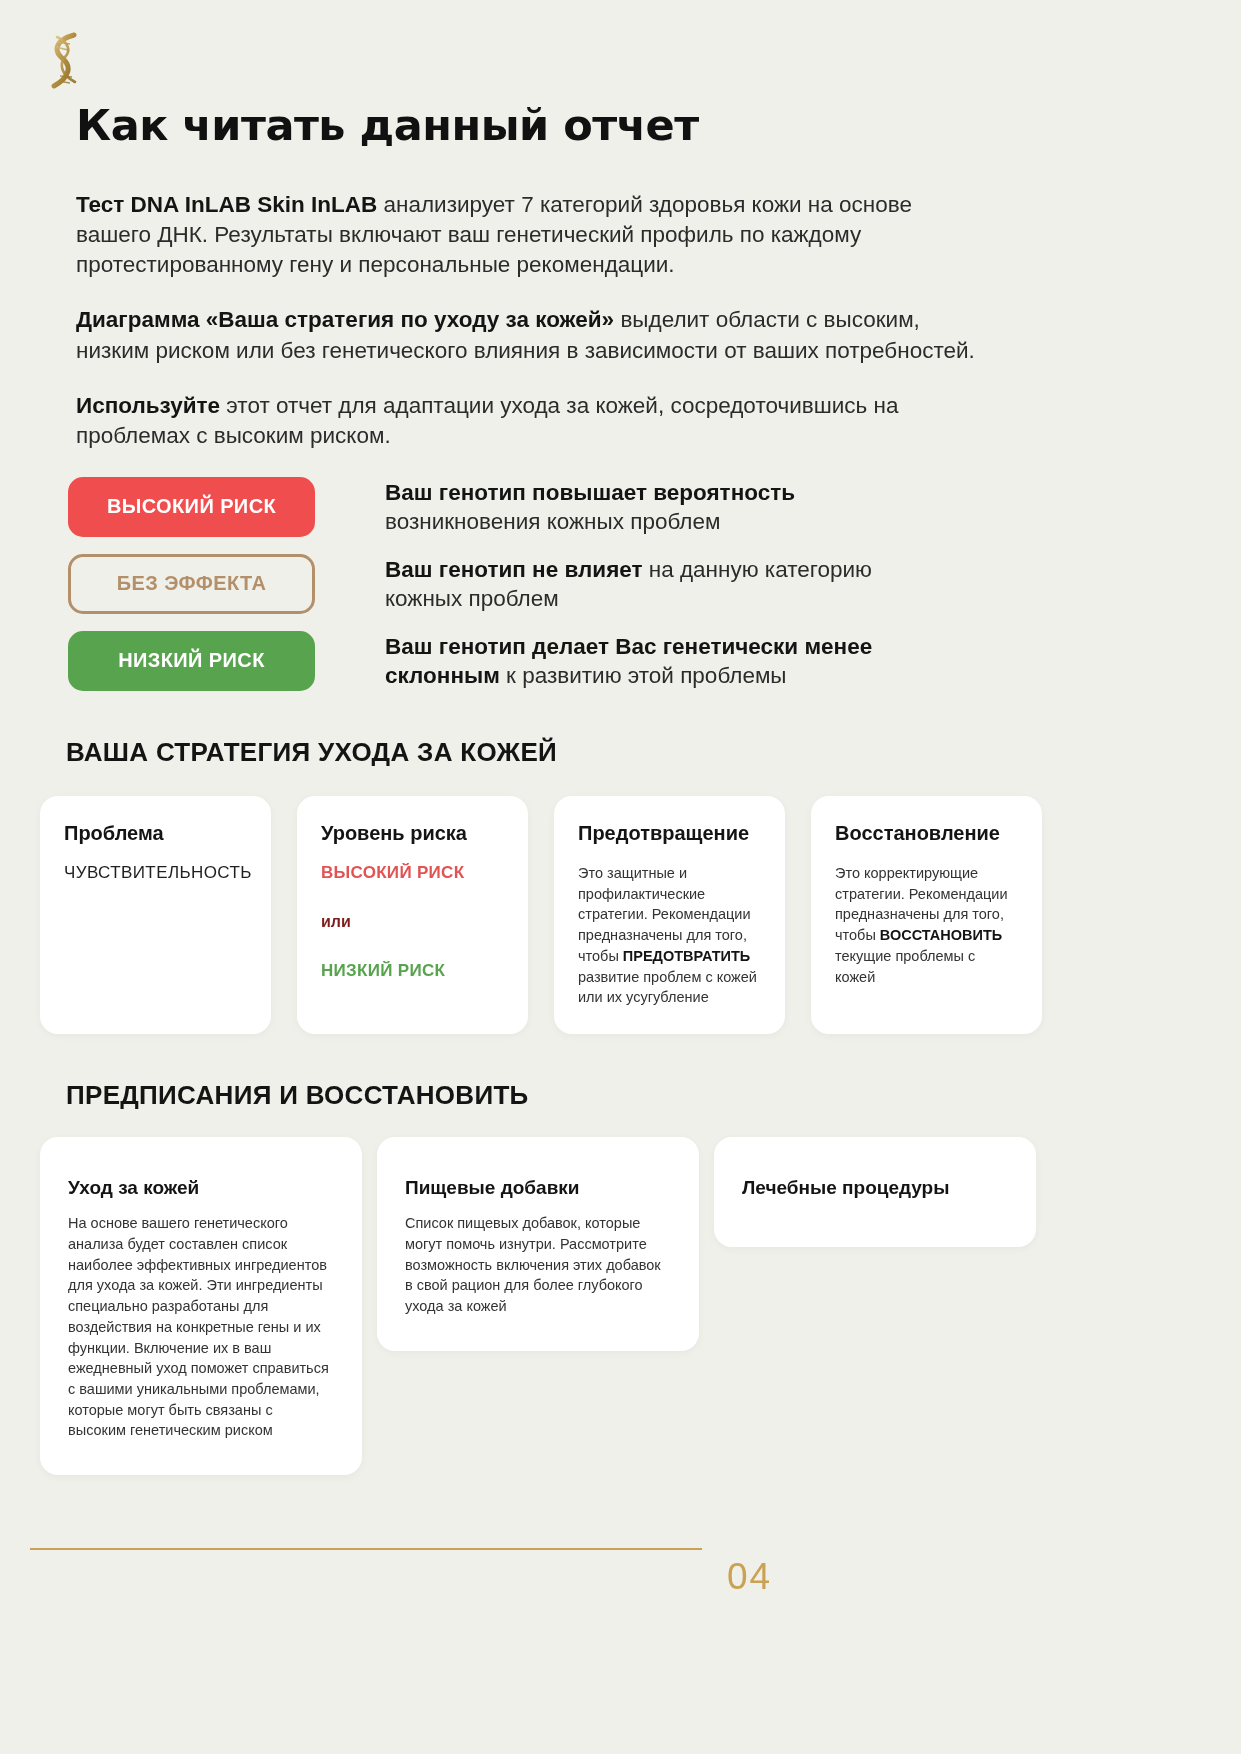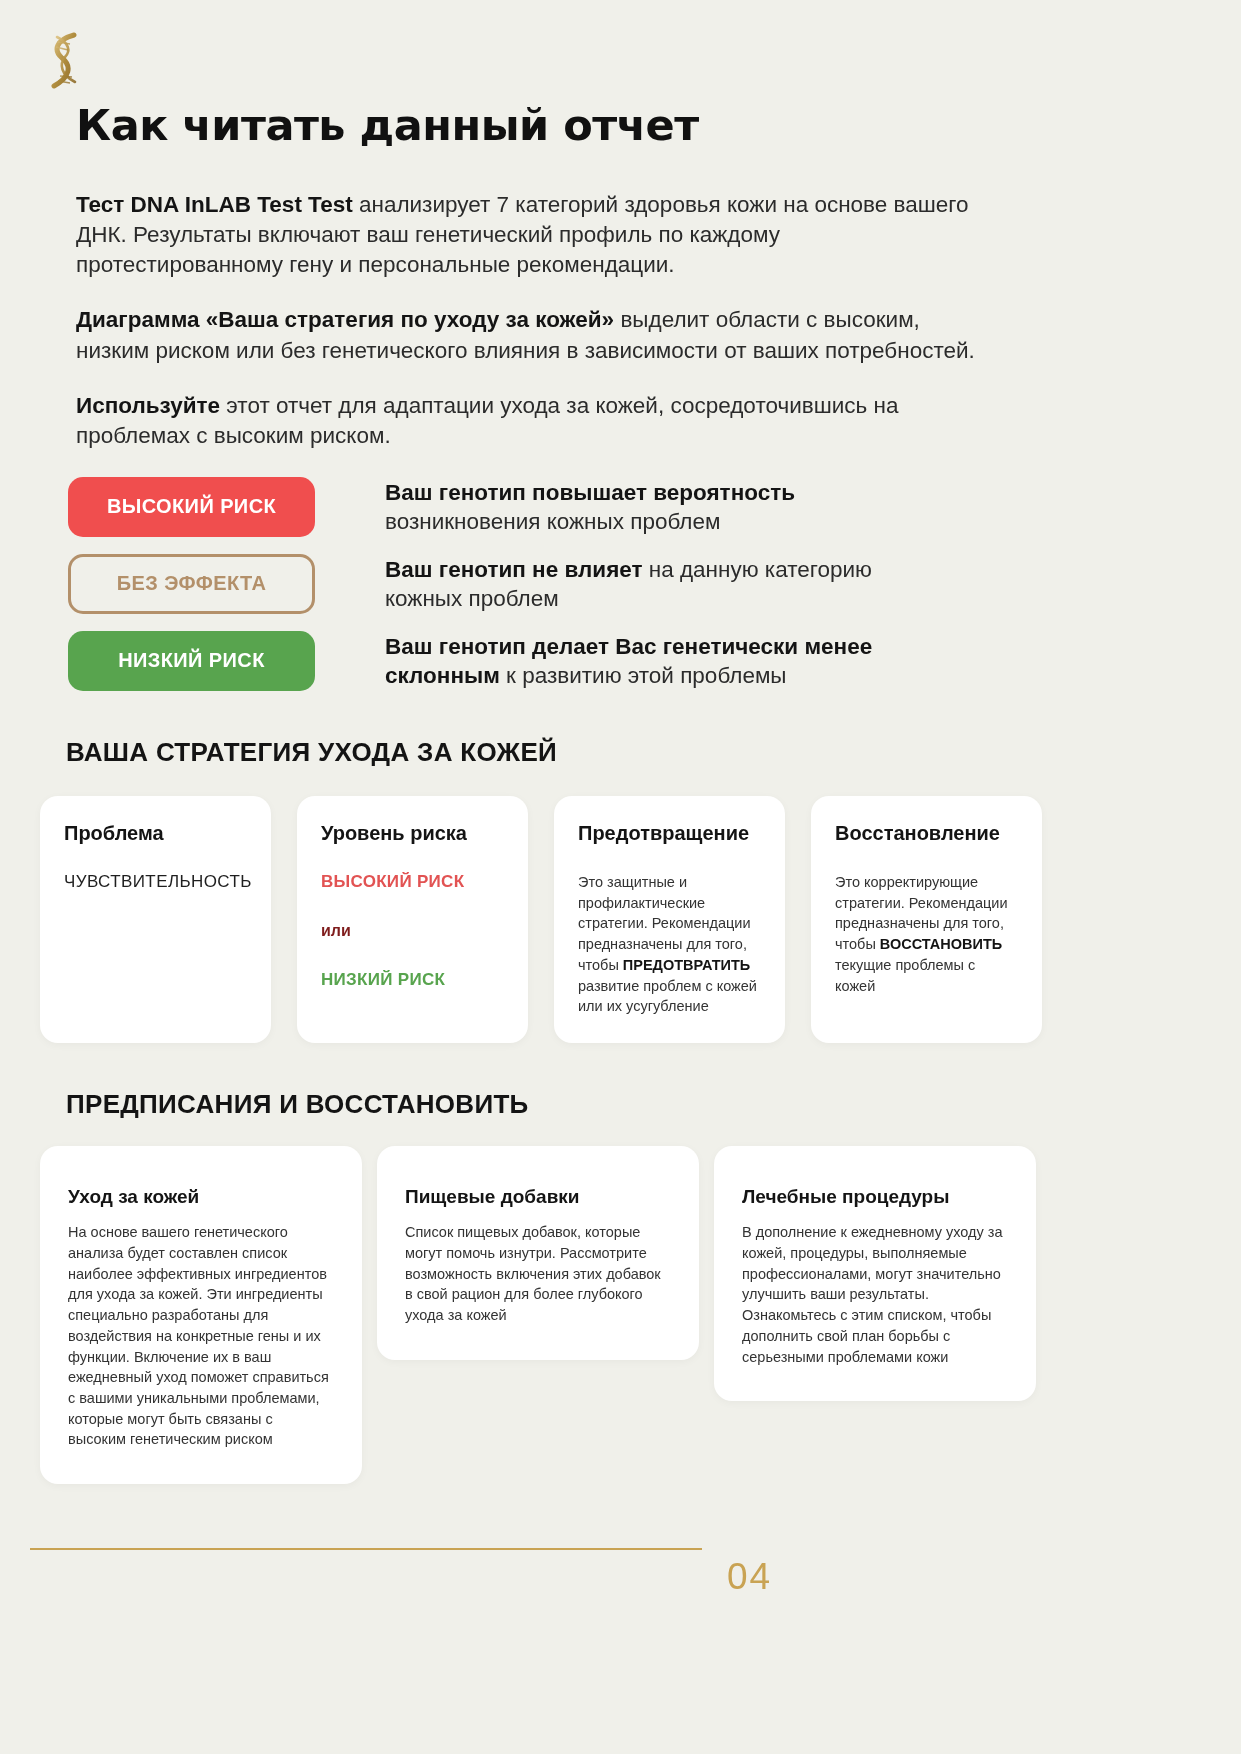--- a/index.html
+++ b/index.html
@@ -46,21 +46,21 @@
     margin:46px 0 0 66px;
     font-size:26px; font-weight:700; letter-spacing:0.3px; color:#141414;
   }
 
   .strategy-row { margin:28px 0 0 40px; display:flex; gap:26px; }
   .card {
     background:#ffffff; border-radius:18px;
     box-shadow:0 2px 8px rgba(0,0,0,0.04);
   }
   .s-card { width:231px; padding:26px 24px; }
-  .s-card .card-title { font-size:20px; font-weight:700; margin-bottom:27px; color:#141414; }
+  .s-card .card-title { font-size:20px; font-weight:700; margin-bottom:18px; color:#141414; }
   .s-card .plain-body { font-size:17px; letter-spacing:0.4px; color:#1f1f1f; }
   .risk-high-text { font-size:17px; font-weight:600; color:#e25353; letter-spacing:0.3px; }
   .or-text { font-size:16px; font-weight:700; color:#7f1d1d; margin:30px 0; }
   .risk-low-text { font-size:17px; font-weight:600; color:#58a44e; letter-spacing:0.3px; }
   .small-body { font-size:14.5px; line-height:1.43; color:#333; }
   .small-body .b { font-weight:700; color:#141414; }
 
   .presc-row { margin:26px 0 0 40px; display:flex; gap:15px; align-items:flex-start; }
   .p-card { width:322px; padding:40px 28px 34px 28px; }
   .p-card .card-title { font-size:19px; font-weight:700; margin-bottom:14px; color:#141414; }
@@ -90,21 +90,21 @@
       </defs>
       <path d="M30 3 C12 8 9 18 18 26 C28 34 26 45 10 54" fill="none" stroke="url(#gold)" stroke-width="5" stroke-linecap="round"></path>
       <path d="M13 5 C25 11 27 19 21 25 C15 32 17 43 31 50" fill="none" stroke="url(#gold)" stroke-width="2.6" stroke-linecap="round" opacity="0.9"></path>
       <path d="M14 10 L26 12 M12 15 L24 18 M16 44 L28 45 M14 49 L26 51" stroke="url(#gold)" stroke-width="1.6" opacity="0.8"></path>
     </svg>
   </span>
 
   <h1 class="page-title">Как читать данный отчет</h1>
 
   <div class="intro">
-    <p><span class="b">Тест DNA InLAB Test Test</span><span> анализирует 7 категорий здоровья кожи на основе вашего ДНК. Результаты включают ваш генетический профиль по каждому протестированному гену и персональные рекомендации.</span></p>
+    <p><span class="b">Тест DNA InLAB Skin InLAB</span><span> анализирует 7 категорий здоровья кожи на основе вашего ДНК. Результаты включают ваш генетический профиль по каждому протестированному гену и персональные рекомендации.</span></p>
     <p><span class="b">Диаграмма «Ваша стратегия по уходу за кожей»</span><span> выделит области с высоким, низким риском или без генетического влияния в зависимости от ваших потребностей.</span></p>
     <p><span class="b">Используйте</span><span> этот отчет для адаптации ухода за кожей, сосредоточившись на проблемах с высоким риском.</span></p>
   </div>
 
   <div class="legend">
     <div class="legend-row">
       <div class="badge high">ВЫСОКИЙ РИСК</div>
       <div class="legend-desc"><span class="b">Ваш генотип повышает вероятность</span><span> возникновения кожных проблем</span></div>
     </div>
     <div class="legend-row">
@@ -146,20 +146,19 @@
     <div class="card p-card">
       <div class="card-title">Уход за кожей</div>
       <div class="small-body">На основе вашего генетического анализа будет составлен список наиболее эффективных ингредиентов для ухода за кожей. Эти ингредиенты специально разработаны для воздействия на конкретные гены и их функции. Включение их в ваш ежедневный уход поможет справиться с вашими уникальными проблемами, которые могут быть связаны с высоким генетическим риском</div>
     </div>
     <div class="card p-card">
       <div class="card-title">Пищевые добавки</div>
       <div class="small-body">Список пищевых добавок, которые могут помочь изнутри. Рассмотрите возможность включения этих добавок в свой рацион для более глубокого ухода за кожей</div>
     </div>
     <div class="card p-card">
       <div class="card-title">Лечебные процедуры</div>
-      <div class="small-body">В дополнение к ежедневному уходу за кожей, процедуры, выполняемые профессионалами, могут значительно улучшить ваши результаты. Ознакомьтесь с этим списком, чтобы дополнить свой план борьбы с серьезными проблемами кожи</div>
     </div>
   </div>
 
   <div class="footer-line"></div>
   <div class="page-number">04</div>
 
 </div>
 
 </body></html>

